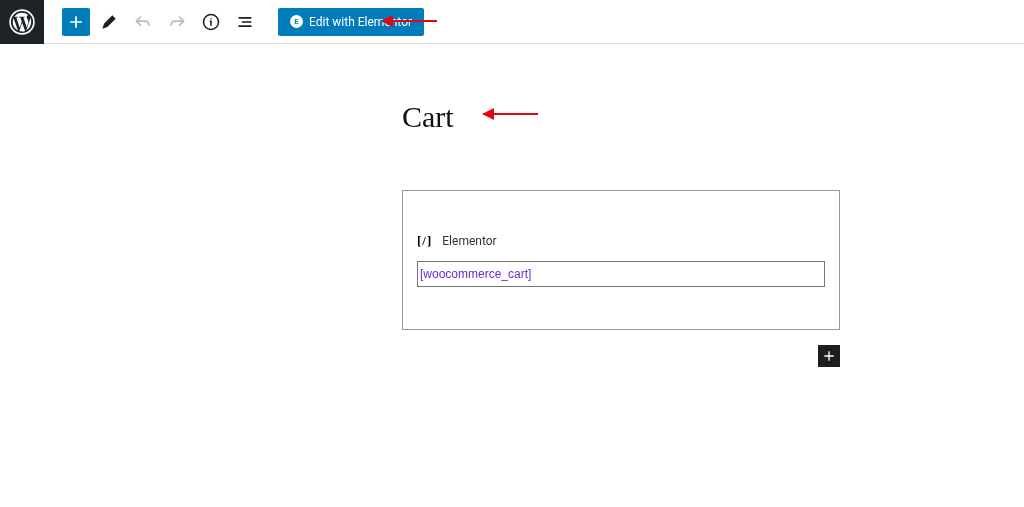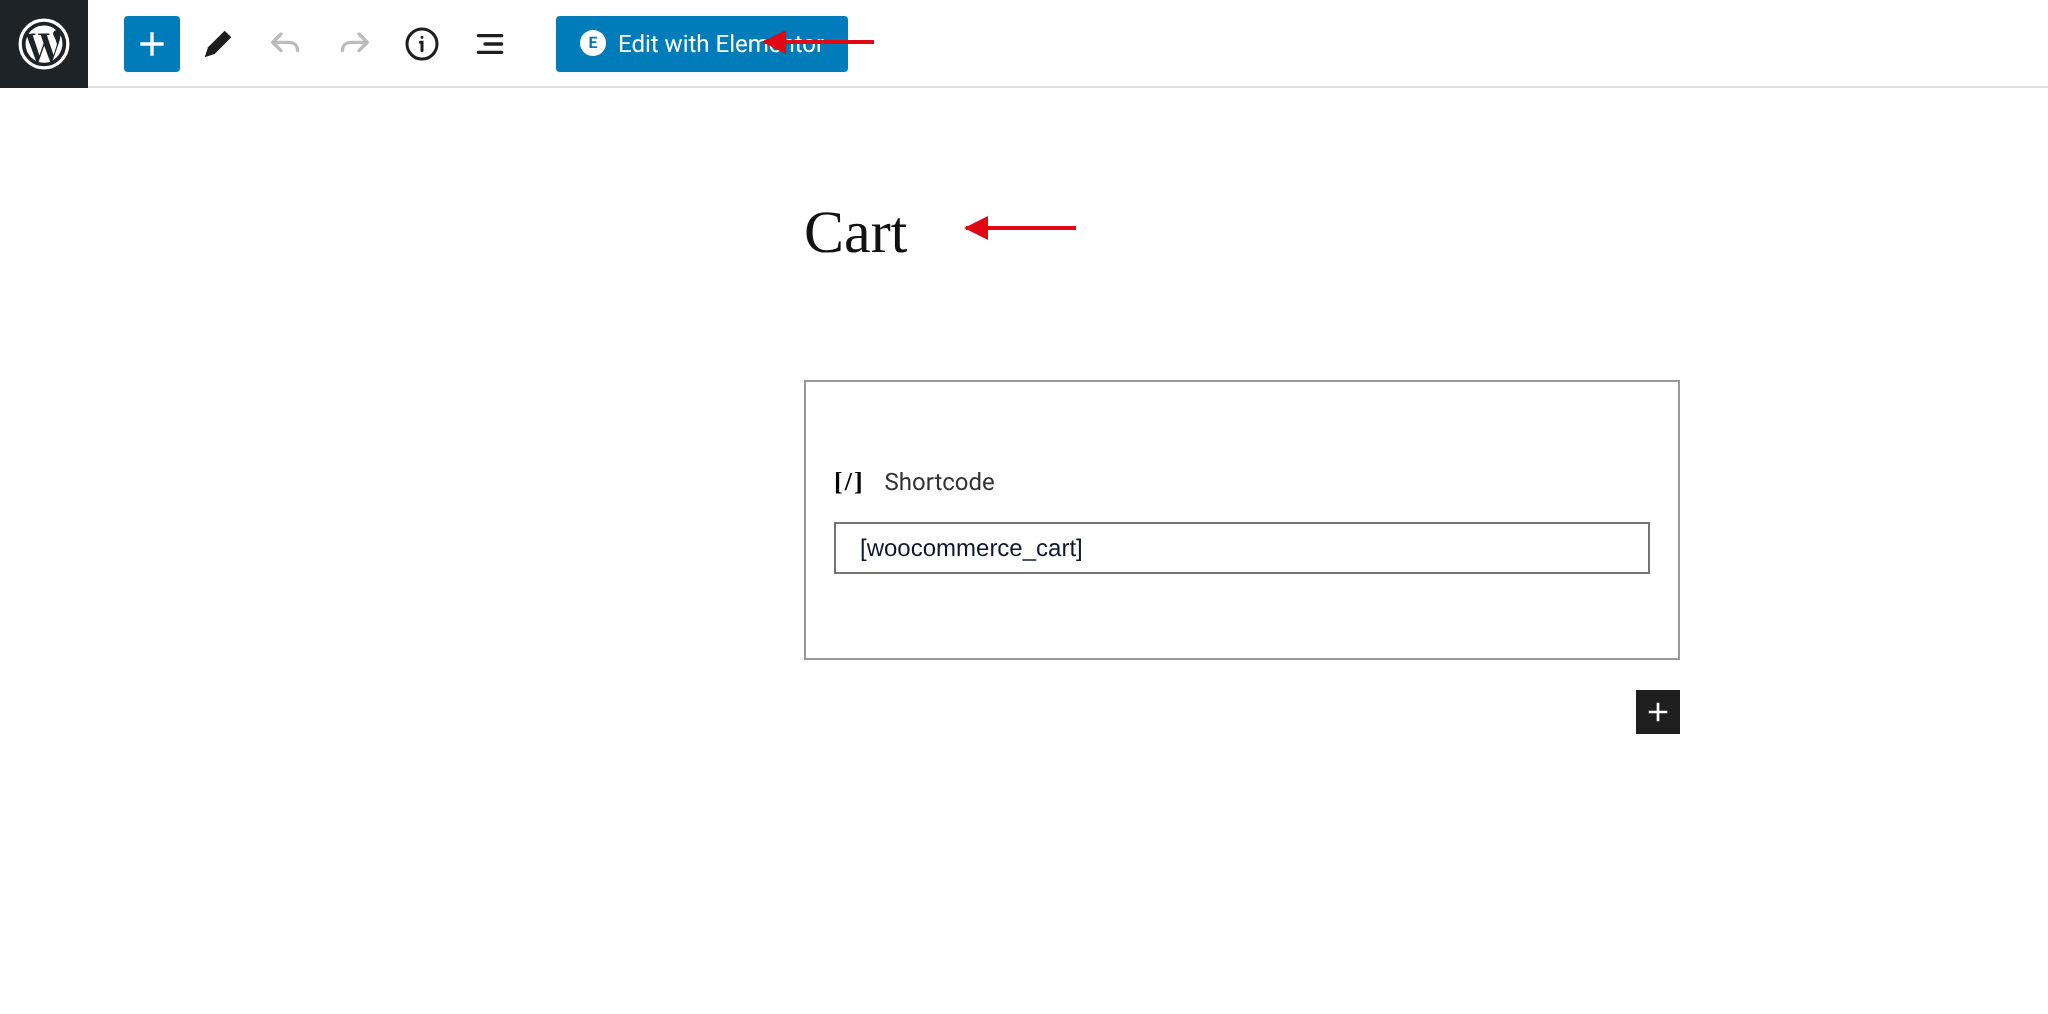--- a/index.html
+++ b/index.html
@@ -135,23 +135,23 @@
       color: #000;
       letter-spacing: 1px;
     }
     .shortcode-label {
       font-size: 12px;
       color: #333;
     }
     .shortcode-input {
       width: 100%;
       border: 1px solid #757575;
-      padding: 5px 12px;
+      padding: 5px 2px;
       font-size: 12px;
-      color: #0f172a;
+      color: #6d28d9;
       background: #fff;
     }
     .add-block-after {
       position: absolute;
       top: 345px;
       left: 818px;
       width: 22px;
       height: 22px;
       background: #1e1e1e;
       display: flex;
@@ -212,21 +212,21 @@
 
 <div class="arrow-annotation arrow1"></div>
 <div class="arrow-annotation arrow2"></div>
 
 <div class="editor-content">
   <h1 class="page-title">Cart</h1>
 
   <div class="shortcode-block">
     <div class="shortcode-header">
       <span class="shortcode-icon">[/]</span>
-      <span class="shortcode-label">Shortcode</span>
+      <span class="shortcode-label">Elementor</span>
     </div>
     <input class="shortcode-input" type="text" value="[woocommerce_cart]" style="">
   </div>
 </div>
 
 <div class="add-block-after">
   <svg viewBox="0 0 24 24">
     <path d="M12 5v14M5 12h14" stroke="#fff" stroke-width="2" fill="none"></path>
   </svg>
 </div>

